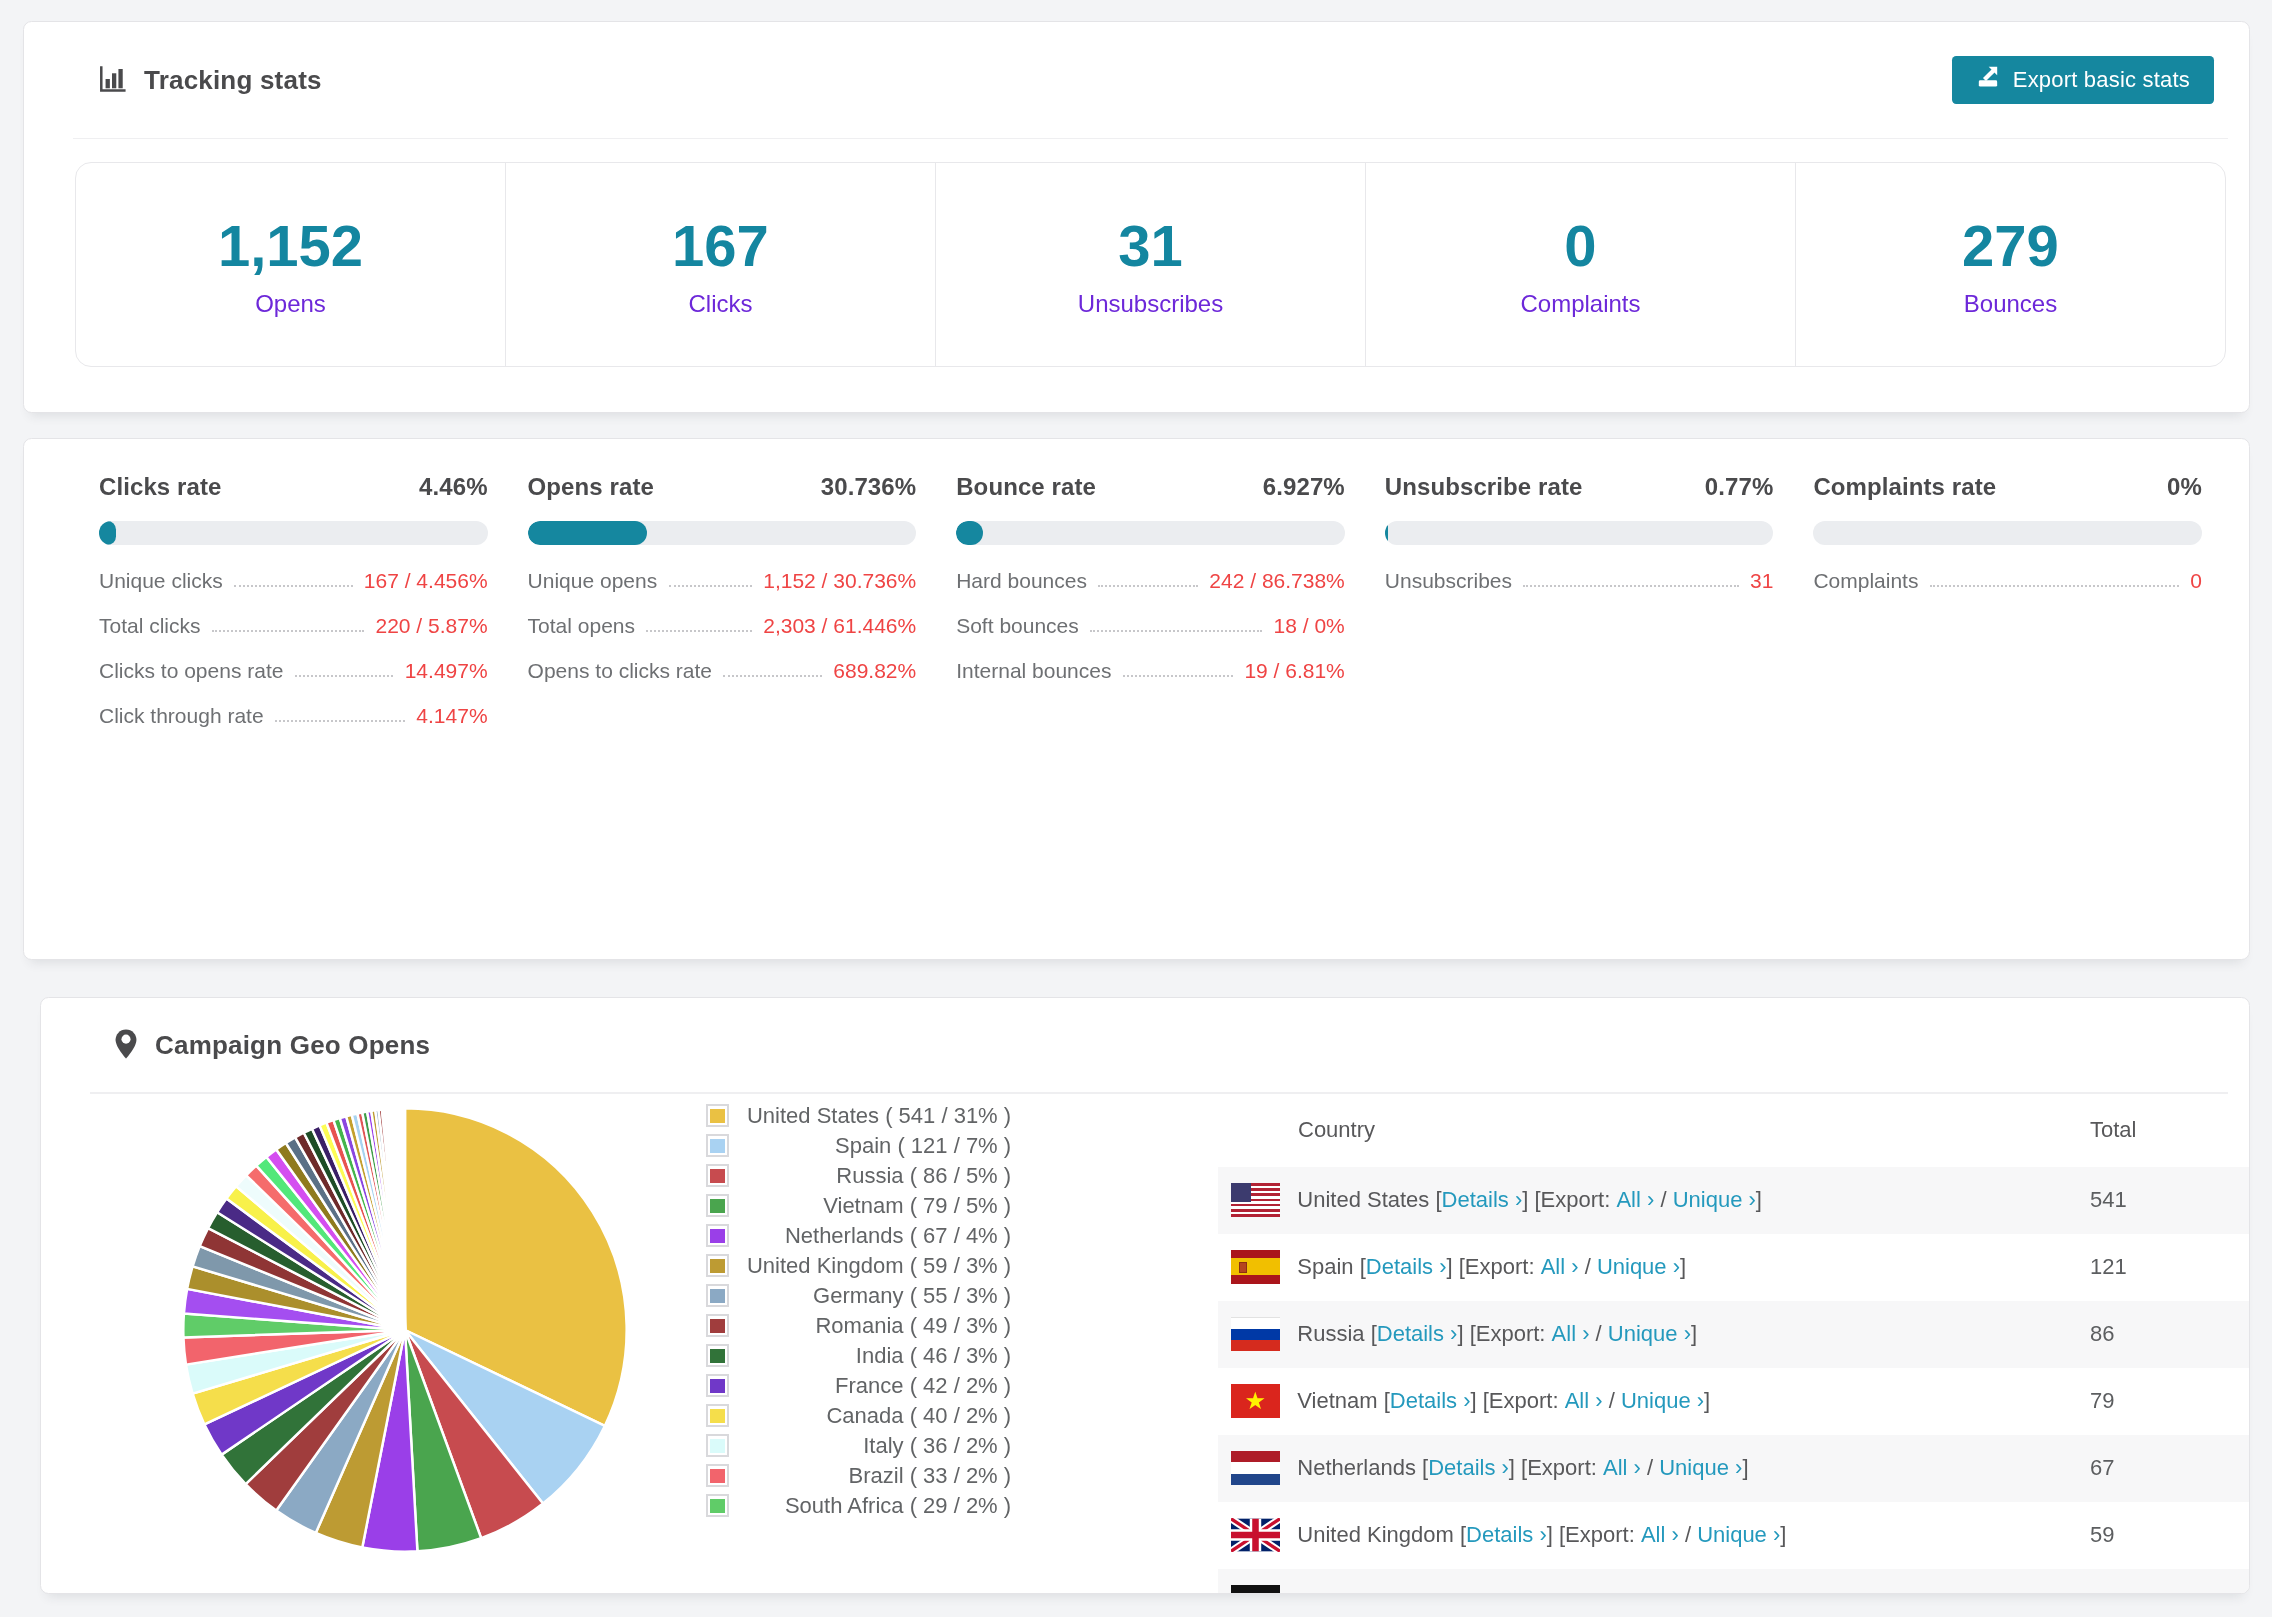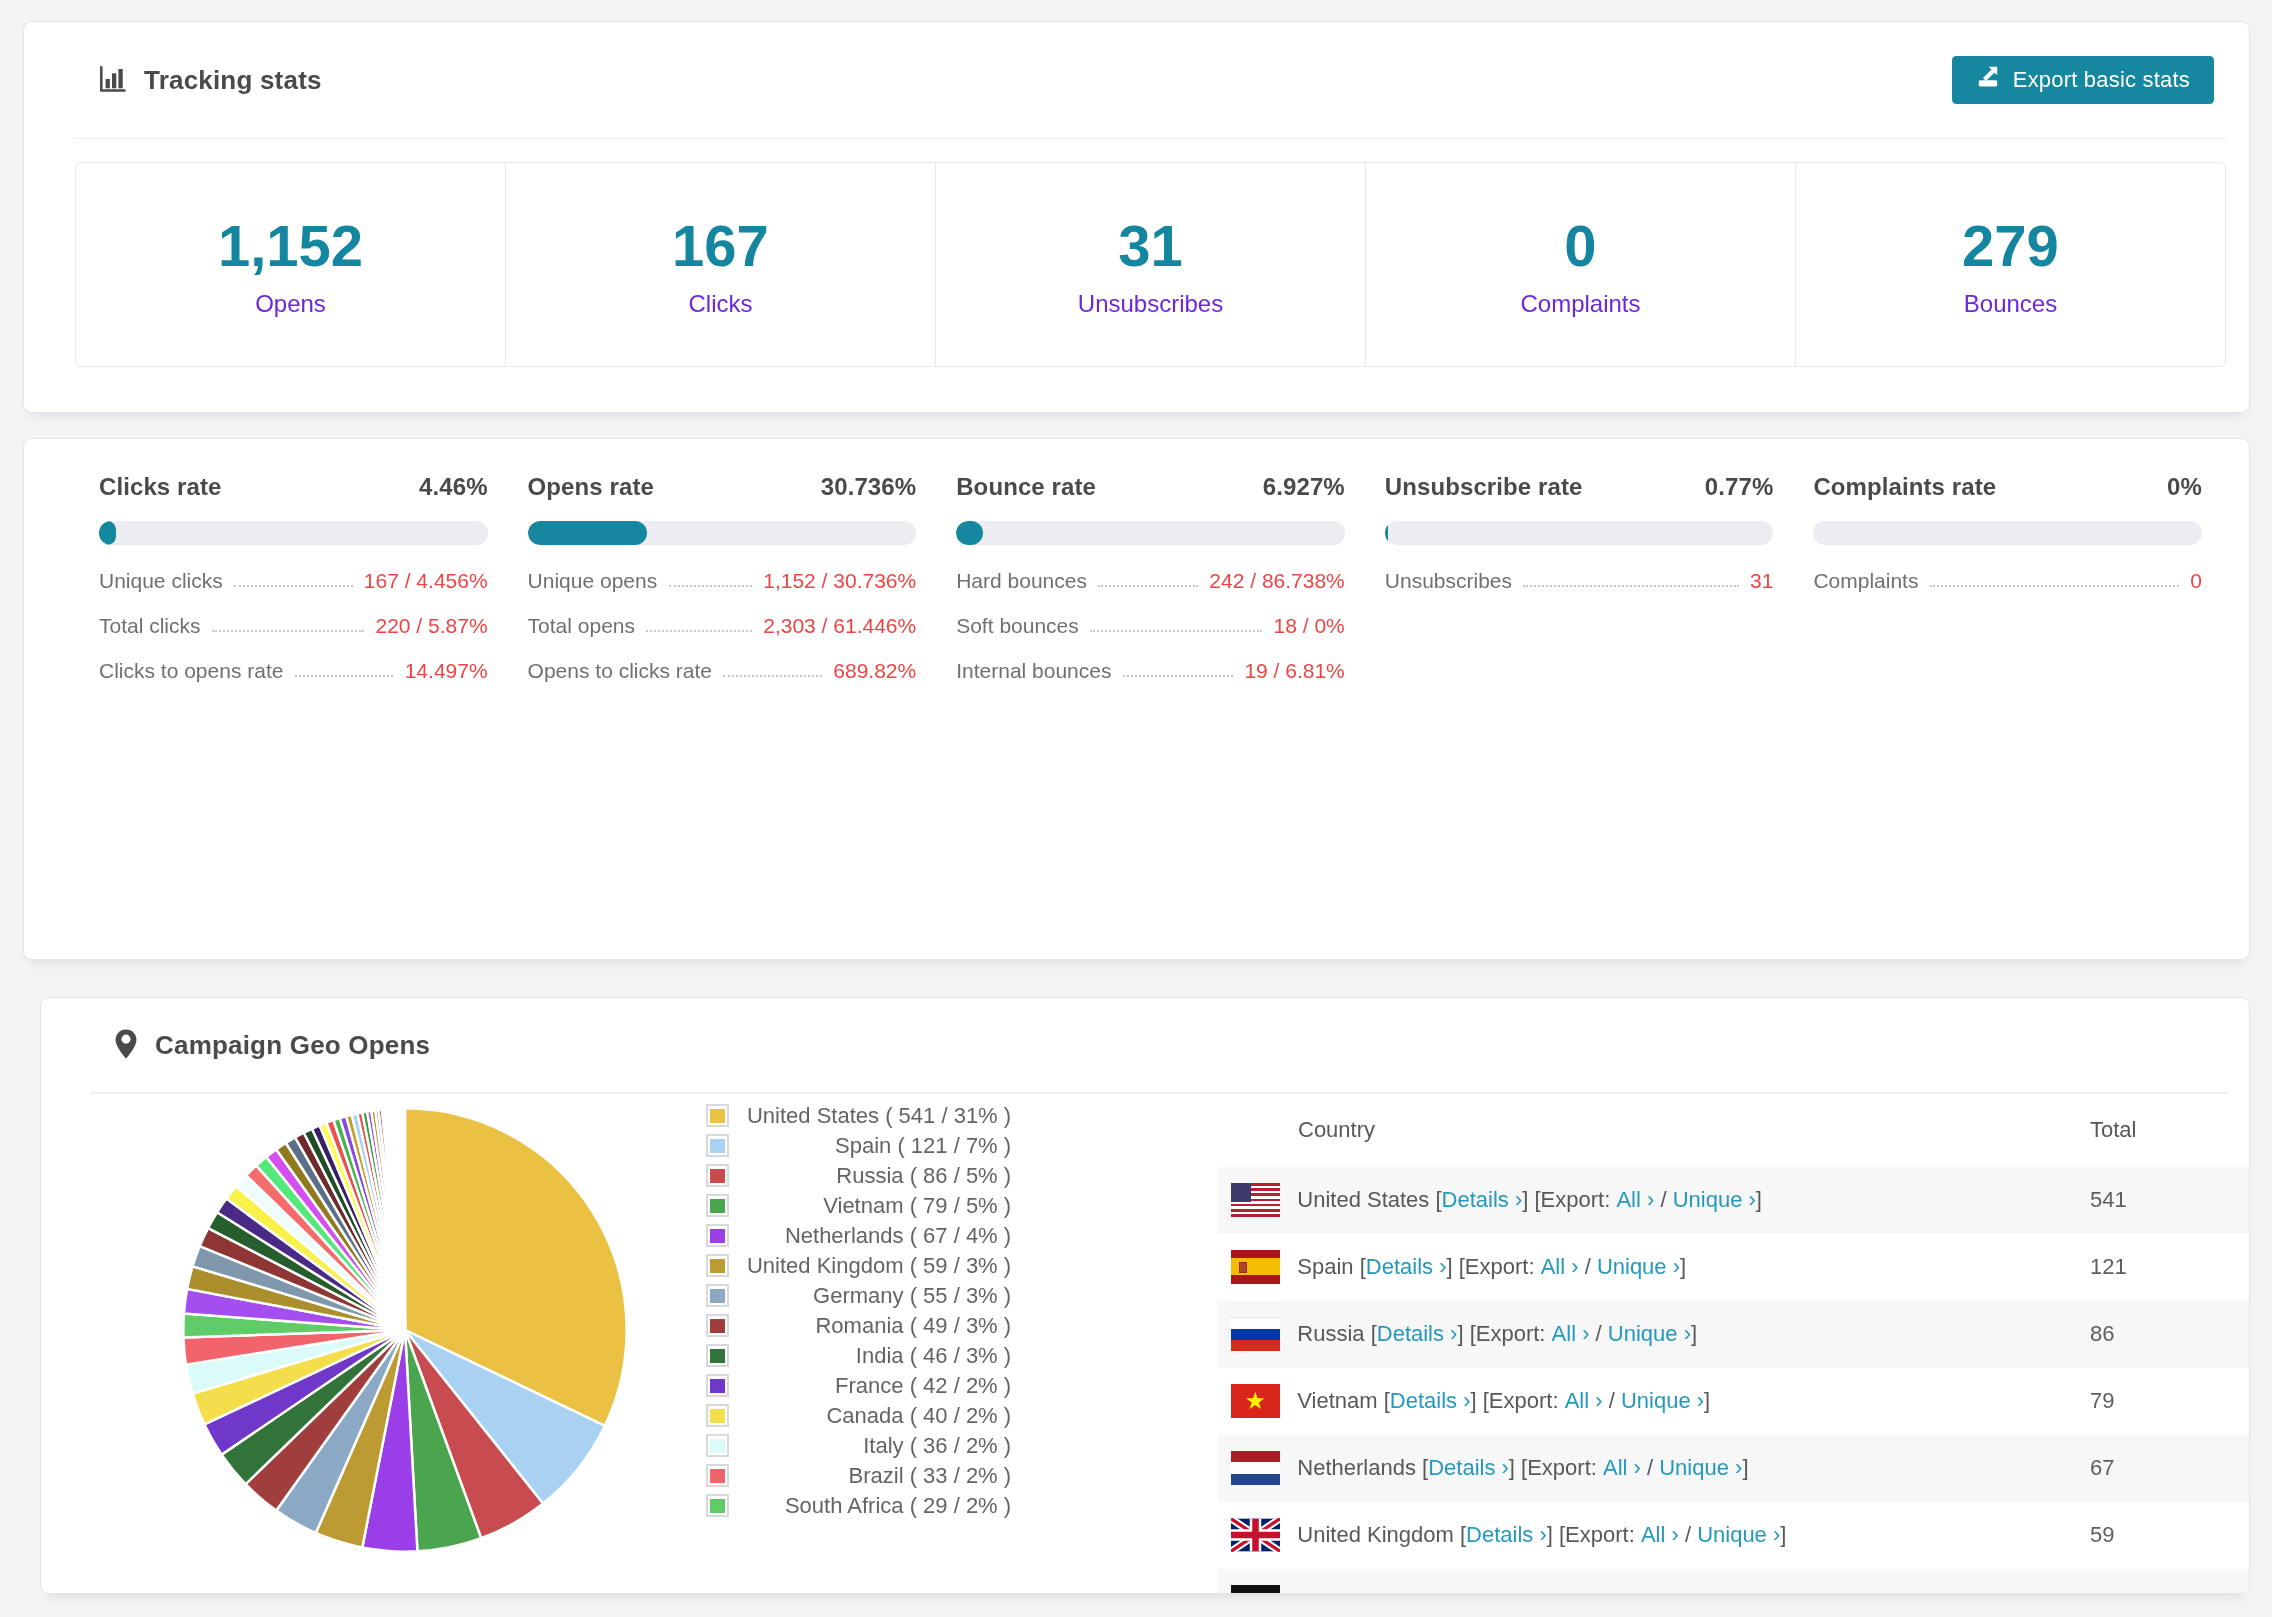--- a/index.html
+++ b/index.html
@@ -40,21 +40,21 @@
     padding: 0 24px; height: 48px;
     font-size: 22px; font-family: inherit; letter-spacing: 0.2px;
     cursor: pointer;
   }
 
   
   .summary {
     display: flex;
     margin: 23px 23px 0;
     border: 1.4px solid #e8e8eb;
-    border-radius: 6px;
+    border-radius: 16px;
     height: 205px;
     background: #fff;
   }
   .sum-cell {
     flex: 1;
     display: flex; flex-direction: column; align-items: center; justify-content: center;
     gap: 11.3px;
     border-left: 1.4px solid #e8e8eb;
   }
   .sum-cell:first-child { border-left: none; }
@@ -191,20 +191,25 @@
           </div>
           <div class="rate-row">
             <span class="lab">Total clicks</span>
             <span class="leader"></span>
             <span class="val">220 / 5.87%</span>
           </div>
           <div class="rate-row">
             <span class="lab">Clicks to opens rate</span>
             <span class="leader"></span>
             <span class="val">14.497%</span>
+          </div>
+          <div class="rate-row">
+            <span class="lab">Click through rate</span>
+            <span class="leader"></span>
+            <span class="val">4.147%</span>
           </div>
         </div>
       </div>
       <div class="rate-panel">
         <div class="rate-head">
           <span class="rate-title">Opens rate</span>
           <span class="rate-value">30.736%</span>
         </div>
         <div class="bar">
           <div class="fill" style="width: 30.736%;"></div>

